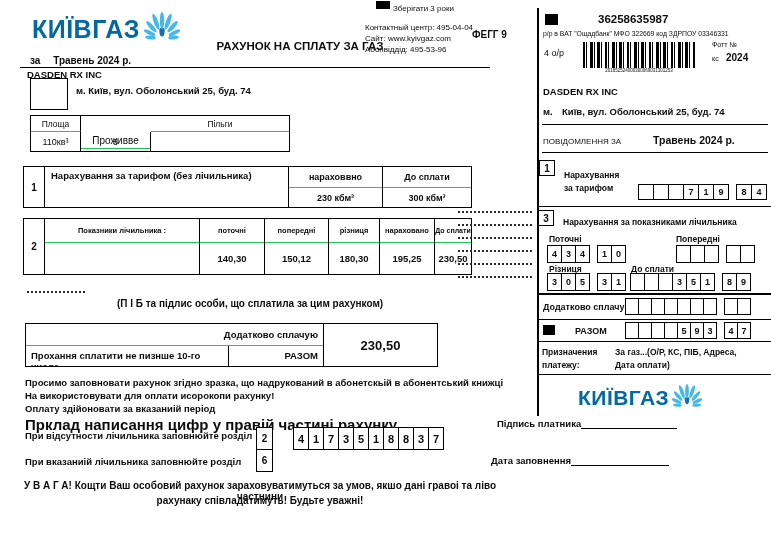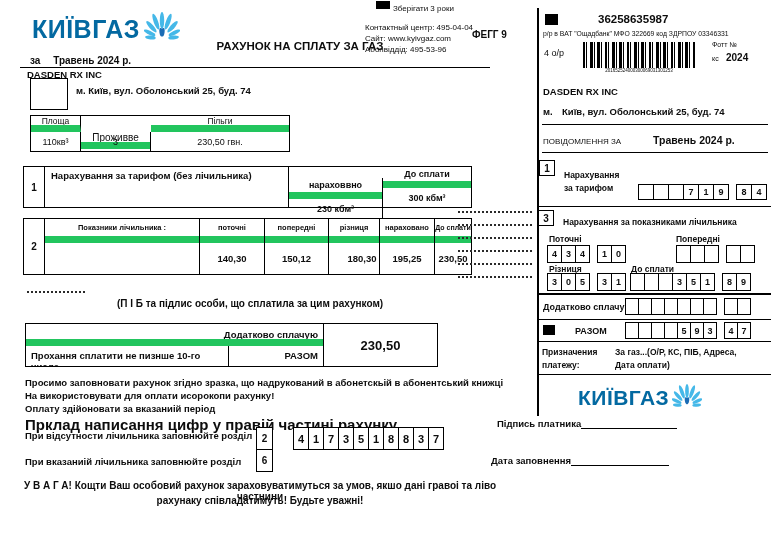--- a/index.html
+++ b/index.html
@@ -23,21 +23,21 @@
   .gap{width:7px}
   .uline{display:inline-block;border-bottom:1px solid #000;height:10px;vertical-align:bottom}
   .logo-text{color:#0369a1;font-weight:bold;letter-spacing:0.5px}
   .barcode{position:absolute;background:repeating-linear-gradient(90deg,
       #000 0 2px,#fff 2px 3px,#000 3px 4px,#fff 4px 7px,#000 7px 10px,#fff 10px 11px,
       #000 11px 12px,#fff 12px 14px,#000 14px 17px,#fff 17px 18px,#000 18px 19px,#fff 19px 22px)}
   
   .tblwrap{position:absolute;border:1px solid #000;background:#fff}
   .cell{position:absolute;overflow:hidden}
   .brd-r{border-right:1px solid #000}
-  .brd-b{border-bottom:7px solid #22c55e}
+  .brd-b{border-bottom:1px solid #22c55e}
   .brd-l{border-left:1px solid #000}
 </style>
 </head>
 <body>
 
 <div id="page">
 
   <div class="abs" style="left:32px;top:10px;display:flex;align-items:center">
     <span class="logo-text" style="font-size:25px">КИЇВГАЗ</span>
     <svg width="36" height="38" viewBox="0 0 34 36" style="margin-left:4px">
@@ -78,27 +78,26 @@
   <div class="abs b" style="left:27px;top:69px;font-size:9.5px">DASDEN RX INC</div>
   <div class="box" style="left:30px;top:78px;width:38px;height:32px;border-width:1.5px"></div>
   <div class="abs b" style="left:76px;top:85px;font-size:9.5px">м. Київ, вул. Оболонський 25, буд. 74</div>
 
   <div class="tblwrap" style="left:30px;top:115px;width:260px;height:37px">
     <div class="cell ctr brd-r brd-b" style="left:0;top:0;width:50px;height:16px;font-size:8.5px">Площа</div>
     <div class="cell ctr brd-r brd-b" style="left:50px;top:17px;width:70px;height:16px;font-size:10px">Проживве</div>
     <div class="cell ctr brd-b" style="left:120px;top:0;width:138px;height:16px;font-size:8.5px">Пільги</div>
     <div class="cell ctr brd-r" style="left:0;top:16px;width:50px;height:19px;font-size:9px">110кв³</div>
     <div class="cell ctr brd-r" style="left:50px;top:16px;width:70px;height:19px;font-size:9px">3</div>
-    <div class="cell ctr" style="left:120px;top:16px;width:138px;height:19px;font-size:9px">230,50 гвн.</div>
   </div>
 
   <div class="tblwrap" style="left:23px;top:166px;width:449px;height:42px">
     <div class="cell ctr brd-r b" style="left:0;top:0;width:21px;height:40px;font-size:10px">1</div>
     <div class="cell brd-r b" style="left:21px;top:0;width:244px;height:40px;font-size:9.5px;padding:3px 0 0 6px">Нарахування за тарифом (без лічильника)</div>
-    <div class="cell brd-r" style="left:265px;top:11px;width:94px;height:40px">
+    <div class="cell brd-r" style="left:265px;top:0;width:94px;height:40px">
       <div class="cell ctr brd-b b" style="left:0;top:0;width:93px;height:21px;font-size:9px">нараховвно</div>
       <div class="cell ctr b" style="left:0;top:21px;width:93px;height:19px;font-size:9px">230 кбм³</div>
     </div>
     <div class="cell" style="left:359px;top:0;width:88px;height:40px">
       <div class="cell ctr brd-b b" style="left:0;top:0;width:88px;height:21px;font-size:9px">До сплати</div>
       <div class="cell ctr b" style="left:0;top:21px;width:88px;height:19px;font-size:9px">300 кбм³</div>
     </div>
   </div>
 
   <div class="tblwrap" style="left:23px;top:218px;width:449px;height:57px">
@@ -109,21 +108,21 @@
     <div class="cell brd-r" style="left:176px;top:0;width:65px;height:55px">
       <div class="cell ctr brd-b b" style="left:0;top:0;width:64px;height:24px;font-size:7.5px">поточні</div>
       <div class="cell ctr b" style="left:0;top:24px;width:64px;height:31px;font-size:9.5px">140,30</div>
     </div>
     <div class="cell brd-r" style="left:241px;top:0;width:64px;height:55px">
       <div class="cell ctr brd-b b" style="left:0;top:0;width:63px;height:24px;font-size:7.5px">попередні</div>
       <div class="cell ctr b" style="left:0;top:24px;width:63px;height:31px;font-size:9.5px">150,12</div>
     </div>
     <div class="cell brd-r" style="left:305px;top:0;width:51px;height:55px">
       <div class="cell ctr brd-b b" style="left:0;top:0;width:50px;height:24px;font-size:7.5px">різниця</div>
-      <div class="cell ctr b" style="left:8px;top:24px;width:50px;height:31px;font-size:9.5px">180,30</div>
+      <div class="cell ctr b" style="left:0;top:24px;width:50px;height:31px;font-size:9.5px">180,30</div>
     </div>
     <div class="cell brd-r" style="left:356px;top:0;width:55px;height:55px">
       <div class="cell ctr brd-b b" style="left:0;top:0;width:54px;height:24px;font-size:7.5px">нараховано</div>
       <div class="cell ctr b" style="left:0;top:24px;width:54px;height:31px;font-size:9.5px">195,25</div>
     </div>
     <div class="cell" style="left:411px;top:0;width:36px;height:55px">
       <div class="cell ctr brd-b b" style="left:0;top:0;width:36px;height:24px;font-size:7px">До сплати</div>
       <div class="cell ctr b" style="left:0;top:24px;width:36px;height:31px;font-size:9.5px">230,50</div>
     </div>
   </div>

